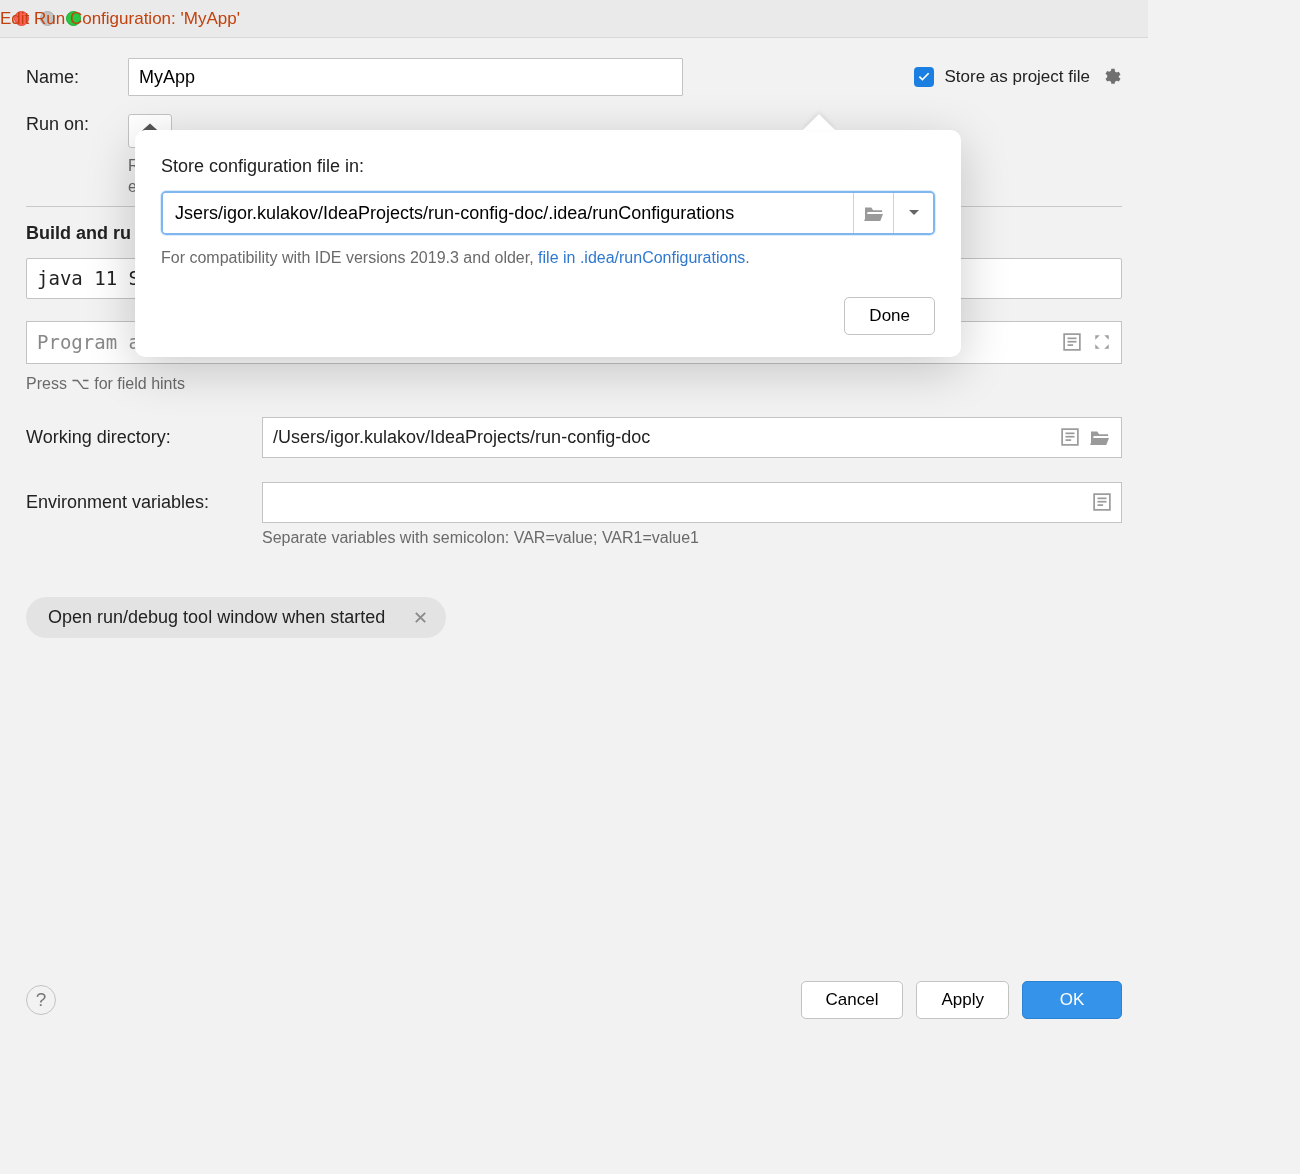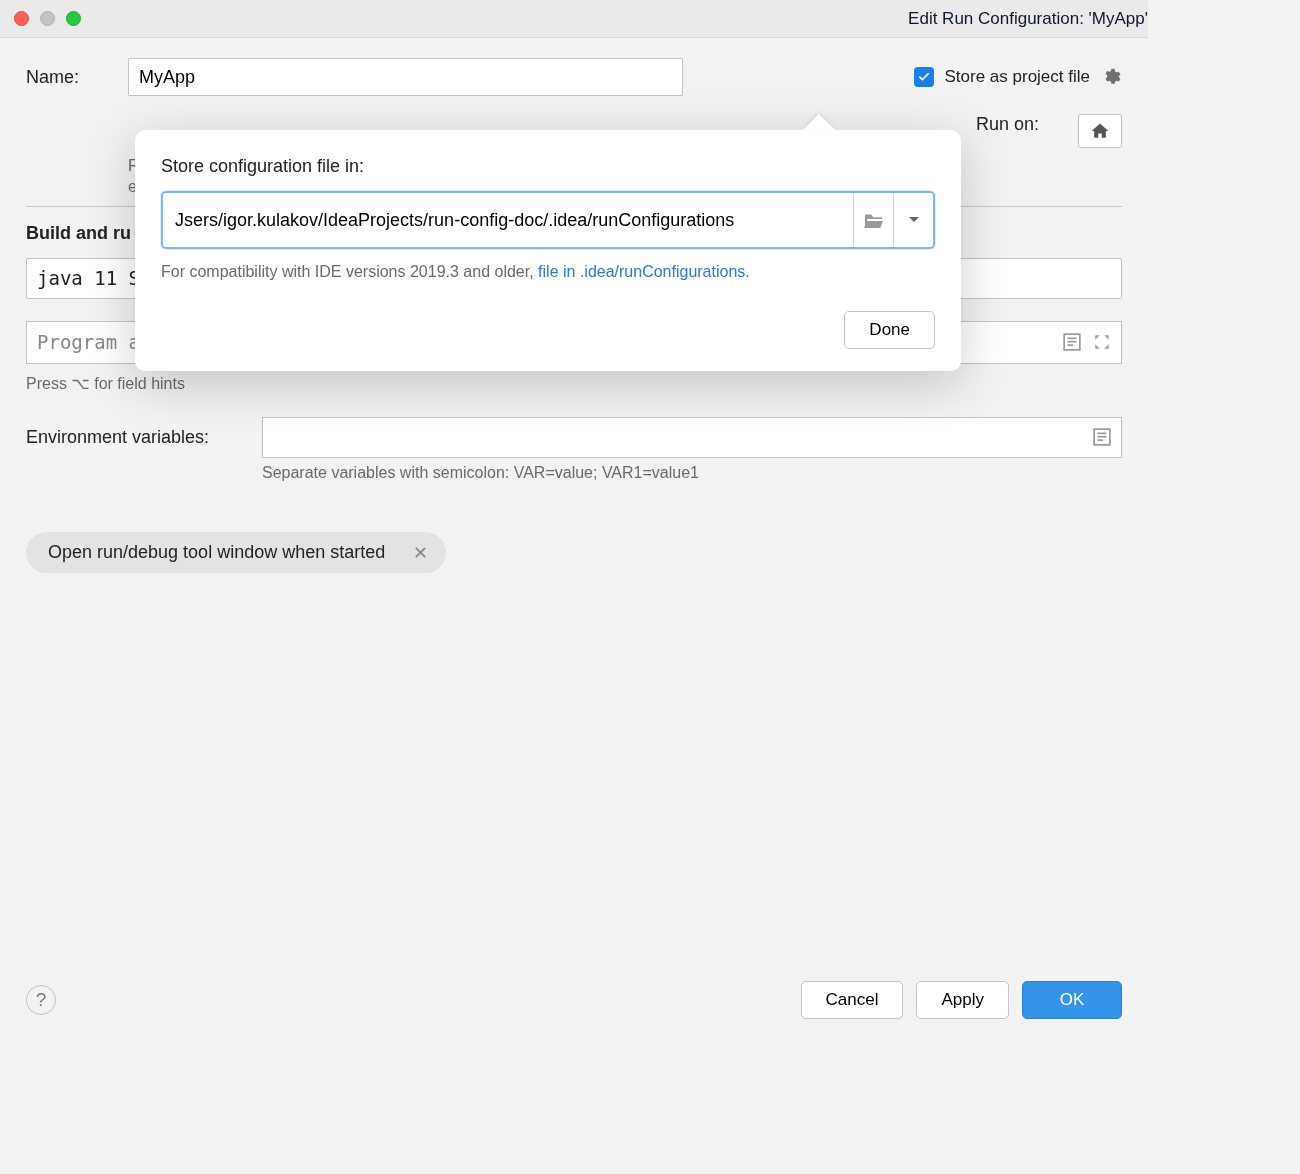--- a/index.html
+++ b/index.html
@@ -19,25 +19,25 @@
     align-items: center;
     position: relative;
     border-bottom: 1px solid #d8d8d8;
   }
   .traffic-lights { display: flex; gap: 11px; margin-left: 14px; }
   .traffic-dot { width: 15px; height: 15px; border-radius: 50%; }
   .red { background: #ff5f57; border:1px solid #e34840;}
   .yellow { background: #c3c3c3; border:1px solid #b0b0b0;}
   .green { background: #28c840; border:1px solid #1eaa30;}
   .titlebar .title {
-    position: absolute; left:0; right:0; text-align:right;
-    font-size: 17px; color:#0f172a;
+    position: absolute; left:0; right:0; text-align:left;
+    font-size: 17px; color:#c2410c;
   }
   .content { padding: 20px 26px 18px 26px; display:flex; flex-direction:column; height: calc(100% - 38px); position:relative;}
-  .row { display:flex; align-items:center; margin-bottom:18px;justify-content:flex-end; }
+  .row { display:flex; align-items:center; margin-bottom:18px; }
   .label-left { width: 102px; font-size:18px; }
   .input-text {
     background:#fff; border:1px solid #c3c3c3; height:38px; padding:12px 10px;
     font-size:18px; border-radius:1px;
   }
   .name-input { width: 555px; }
   .store-wrap { margin-left:auto; display:flex; align-items:center; gap:10px;}
   .checkbox {
     width:20px; height:20px; background:#1b7fe2; border-radius:4px;
     display:flex; align-items:center; justify-content:center;
@@ -96,21 +96,21 @@
     content:""; position:absolute; top:-16px; right:126px;
     border-left:16px solid transparent; border-right:16px solid transparent; border-bottom:16px solid #fff;
     filter: drop-shadow(0 -2px 2px rgba(0,0,0,0.08));
   }
   .popover .ptitle { font-size:18px; margin-bottom:14px;}
   .popover .path-field {
     display:flex; align-items:stretch; border:2px solid #7fb6f0; border-radius:5px; overflow:hidden;
     box-shadow: 0 0 0 1px rgba(127,182,240,0.25);
   }
   .popover .path-input {
-    flex:1; background:#fff; border:none; height:54px; padding:16px 12px; font-size:18px; outline:none;
+    flex:1; background:#fff; border:none; height:40px; padding:16px 12px; font-size:18px; outline:none;
   }
   .popover .path-btn, .popover .path-dd {
     width:40px; display:flex; align-items:center; justify-content:center; background:#fff; border-left:1px solid #d2d2d2;
   }
   .popover .compat { font-size:16px; color:#6a6a6a; margin-top:14px;}
   .popover .compat a { color:#2f78cf; text-decoration:none;}
   .popover .done-row { display:flex; justify-content:flex-end; margin-top:30px;}
   svg.icon-folder { width:22px; height:18px; fill:#9a9a9a;}
   svg.icon-list { width:18px; height:18px; fill:#9a9a9a;}
   svg.icon-expand { width:18px; height:18px; fill:#a0a0a0;}
@@ -174,20 +174,37 @@
           <rect x="4" y="7" width="8" height="1.5"></rect>
           <rect x="4" y="10" width="5" height="1.5"></rect>
         </svg>
       <svg class="icon-expand" viewBox="0 0 16 16">
           <path d="M2 2h4L2 6V2zm12 0v4l-4-4h4zM2 14v-4l4 4H2zm12 0h-4l4-4v4z"></path>
         </svg>
     </div>
   </div>
   <div class="hint-text">Press ⌥ for field hints</div>
 
+  <div class="labeled-row">
+    <div class="lbl">Working directory:</div>
+    <div class="field-with-icons">
+      <span class="value">/Users/igor.kulakov/IdeaProjects/run-config-doc</span>
+      <div class="field-icons">
+        <svg class="icon-list" viewBox="0 0 16 16">
+            <rect x="1" y="1" width="14" height="14" fill="none" stroke="#9a9a9a" stroke-width="1.5"></rect>
+            <rect x="4" y="4" width="8" height="1.5"></rect>
+            <rect x="4" y="7" width="8" height="1.5"></rect>
+            <rect x="4" y="10" width="5" height="1.5"></rect>
+          </svg>
+        <svg class="icon-folder" viewBox="0 0 24 20">
+            <path d="M2 4h7l2 3h10v2H5L2 19V4zm2 7h18l-3 8H1z"></path>
+          </svg>
+      </div>
+    </div>
+  </div>
 
   <div class="labeled-row">
     <div class="lbl">Environment variables:</div>
     <div class="field-with-icons">
       <span class="value"></span>
       <div class="field-icons">
         <svg class="icon-list" viewBox="0 0 16 16">
             <rect x="1" y="1" width="14" height="14" fill="none" stroke="#9a9a9a" stroke-width="1.5"></rect>
             <rect x="4" y="4" width="8" height="1.5"></rect>
             <rect x="4" y="7" width="8" height="1.5"></rect>

